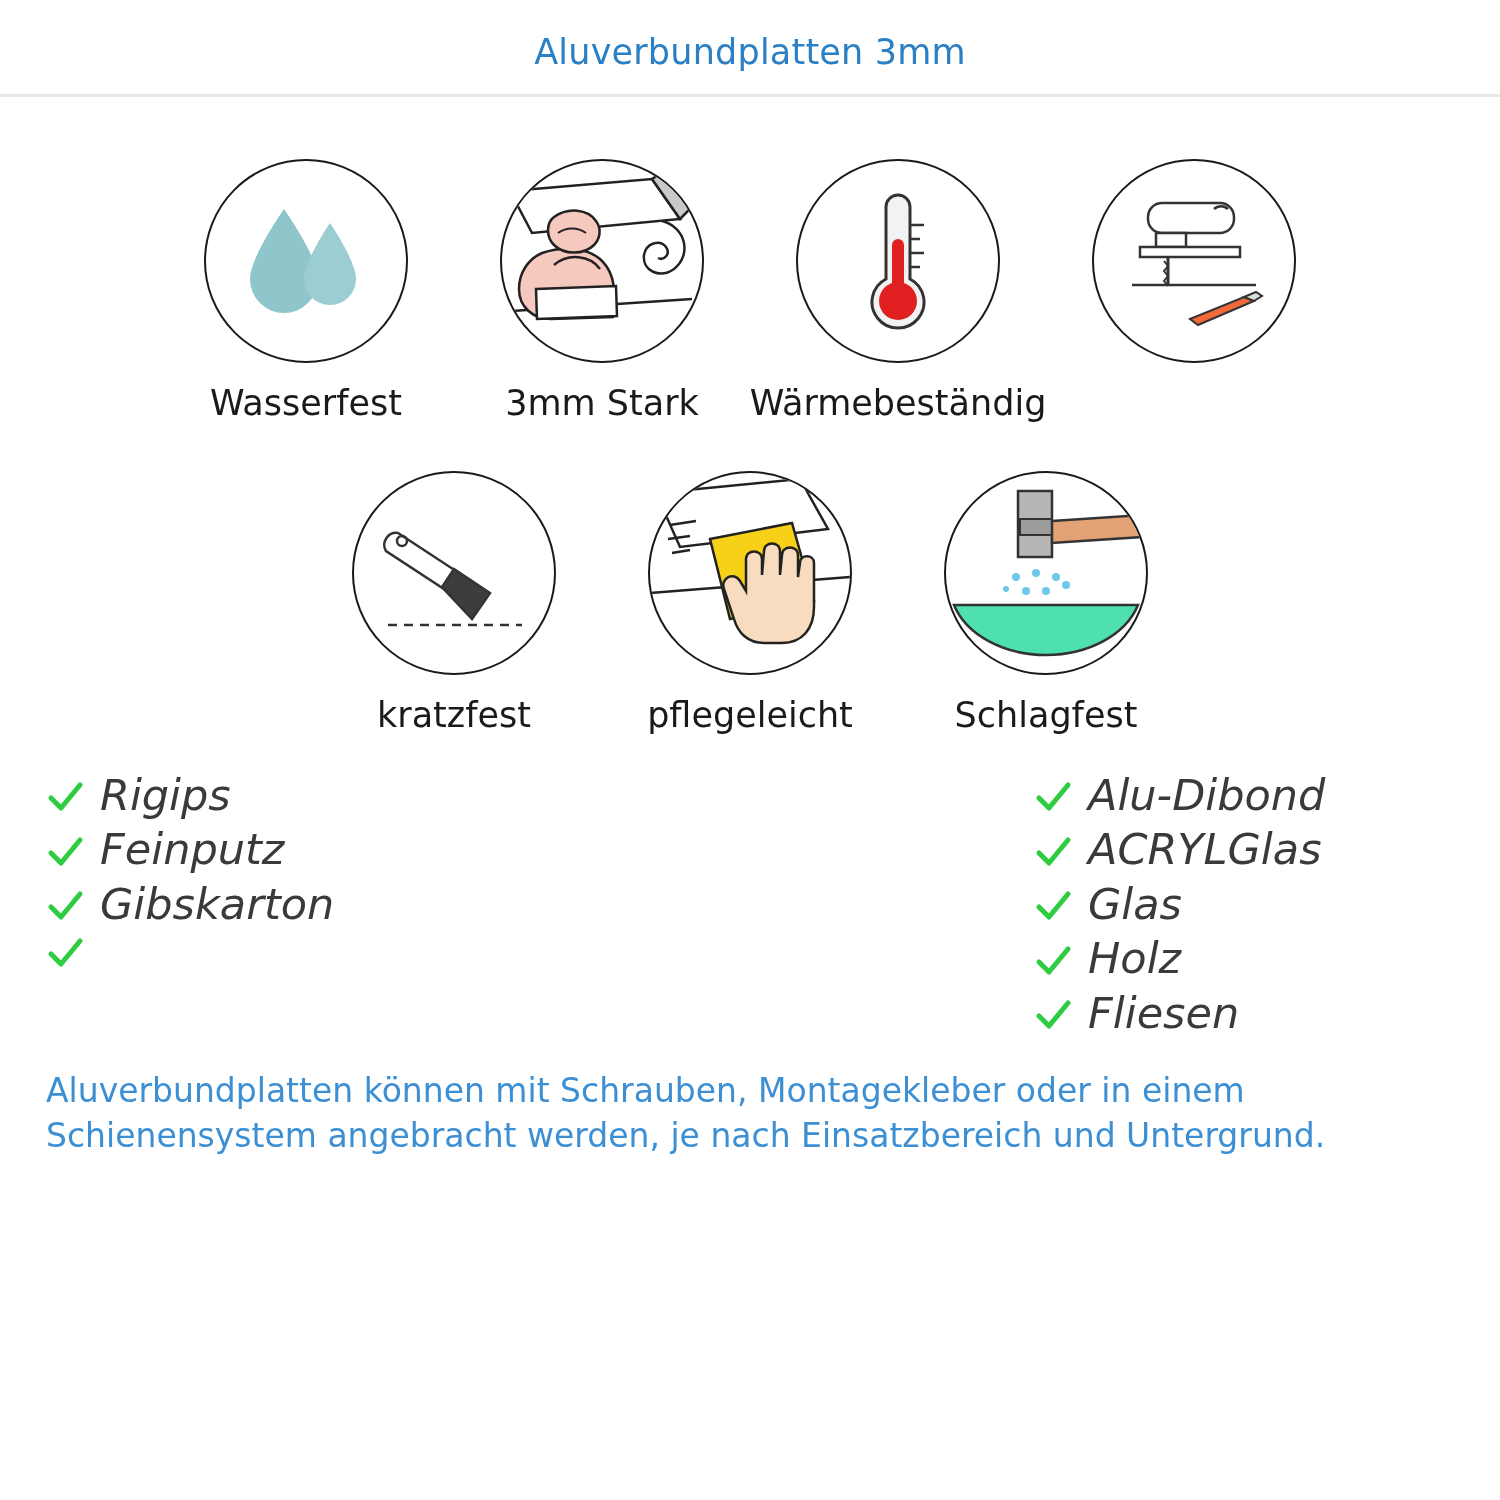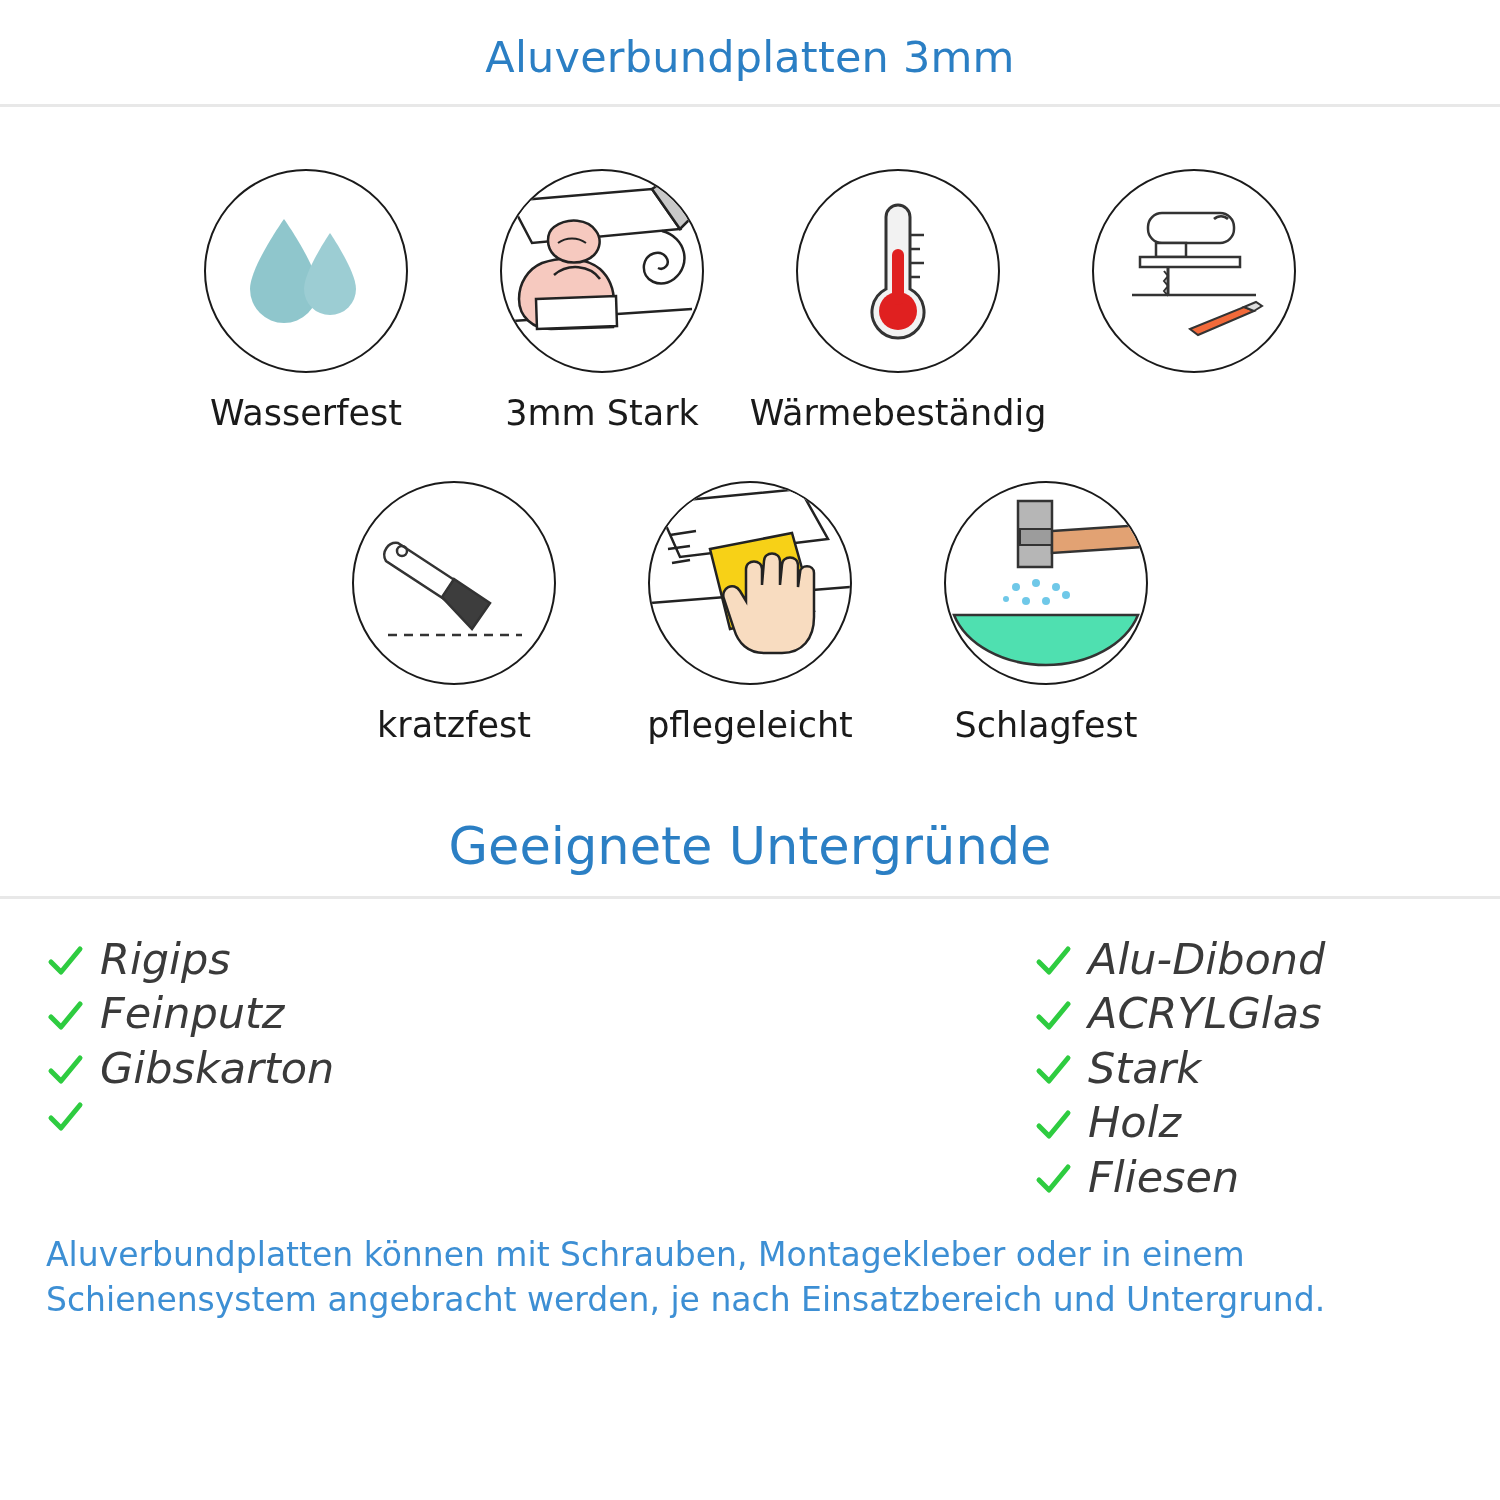--- a/index.html
+++ b/index.html
@@ -22,21 +22,21 @@
   }
 
   
   .title-block {
     text-align: center;
     padding-top: 32px;
     padding-bottom: 22px;
     border-bottom: 3px solid #e8e8e8;
   }
   .title {
-    font-size: 43px;
+    font-size: 35px;
     color: #2b7fc4;
     font-weight: 400;
     letter-spacing: 0.2px;
   }
   .section-title-block {
     text-align: center;
     padding-top: 10px;
     padding-bottom: 20px;
     border-bottom: 3px solid #e8e8e8;
   }
@@ -260,82 +260,79 @@
             <circle cx="60" cy="116" r="3"></circle>
           </g>
 
           <path d="M8 132 L192 132 a96 70 0 0 1 -184 0 z" fill="#4fe0b0" stroke="#333" stroke-width="2.5"></path>
         </svg>
       </div>
       <div class="feature-label">Schlagfest</div>
     </div>
   </div>
 
-  <div class="section-title-block" style="margin-top:62px;">
-    <div class="section-title">Geeignete Untergründe</div>
+
+  <div class="substrates">
+
+    <div class="col col-1">
+      <div class="sub-item">
+        <span class="check"><svg width="38" height="38" viewBox="0 0 38 38">
+              <path d="M5 19 L15 29 L34 6" fill="none" stroke="#2ecc40" stroke-width="5" stroke-linecap="round" stroke-linejoin="round"></path>
+            </svg></span>
+        <span>Rigips</span>
+      </div>
+      <div class="sub-item">
+        <span class="check"><svg width="38" height="38" viewBox="0 0 38 38">
+              <path d="M5 19 L15 29 L34 6" fill="none" stroke="#2ecc40" stroke-width="5" stroke-linecap="round" stroke-linejoin="round"></path>
+            </svg></span>
+        <span>Feinputz</span>
+      </div>
+      <div class="sub-item">
+        <span class="check"><svg width="38" height="38" viewBox="0 0 38 38">
+              <path d="M5 19 L15 29 L34 6" fill="none" stroke="#2ecc40" stroke-width="5" stroke-linecap="round" stroke-linejoin="round"></path>
+            </svg></span>
+        <span>Gibskarton</span>
+      </div>
+      <div class="sub-item">
+        <span class="check"><svg width="38" height="38" viewBox="0 0 38 38">
+              <path d="M5 19 L15 29 L34 6" fill="none" stroke="#2ecc40" stroke-width="5" stroke-linecap="round" stroke-linejoin="round"></path>
+            </svg></span>
+      </div>
+    </div>
+
+    <div class="col col-2">
+      <div class="sub-item">
+        <span class="check"><svg width="38" height="38" viewBox="0 0 38 38">
+              <path d="M5 19 L15 29 L34 6" fill="none" stroke="#2ecc40" stroke-width="5" stroke-linecap="round" stroke-linejoin="round"></path>
+            </svg></span>
+        <span>Alu-Dibond</span>
+      </div>
+      <div class="sub-item">
+        <span class="check"><svg width="38" height="38" viewBox="0 0 38 38">
+              <path d="M5 19 L15 29 L34 6" fill="none" stroke="#2ecc40" stroke-width="5" stroke-linecap="round" stroke-linejoin="round"></path>
+            </svg></span>
+        <span>ACRYLGlas</span>
+      </div>
+      <div class="sub-item">
+        <span class="check"><svg width="38" height="38" viewBox="0 0 38 38">
+              <path d="M5 19 L15 29 L34 6" fill="none" stroke="#2ecc40" stroke-width="5" stroke-linecap="round" stroke-linejoin="round"></path>
+            </svg></span>
+        <span>Glas</span>
+      </div>
+      <div class="sub-item">
+        <span class="check"><svg width="38" height="38" viewBox="0 0 38 38">
+              <path d="M5 19 L15 29 L34 6" fill="none" stroke="#2ecc40" stroke-width="5" stroke-linecap="round" stroke-linejoin="round"></path>
+            </svg></span>
+        <span>Holz</span>
+      </div>
+      <div class="sub-item">
+        <span class="check"><svg width="38" height="38" viewBox="0 0 38 38">
+              <path d="M5 19 L15 29 L34 6" fill="none" stroke="#2ecc40" stroke-width="5" stroke-linecap="round" stroke-linejoin="round"></path>
+            </svg></span>
+        <span>Fliesen</span>
+      </div>
+    </div>
+
   </div>
 
-  <div class="substrates">
-
-    <div class="col col-1">
-      <div class="sub-item">
-        <span class="check"><svg width="38" height="38" viewBox="0 0 38 38">
-              <path d="M5 19 L15 29 L34 6" fill="none" stroke="#2ecc40" stroke-width="5" stroke-linecap="round" stroke-linejoin="round"></path>
-            </svg></span>
-        <span>Rigips</span>
-      </div>
-      <div class="sub-item">
-        <span class="check"><svg width="38" height="38" viewBox="0 0 38 38">
-              <path d="M5 19 L15 29 L34 6" fill="none" stroke="#2ecc40" stroke-width="5" stroke-linecap="round" stroke-linejoin="round"></path>
-            </svg></span>
-        <span>Feinputz</span>
-      </div>
-      <div class="sub-item">
-        <span class="check"><svg width="38" height="38" viewBox="0 0 38 38">
-              <path d="M5 19 L15 29 L34 6" fill="none" stroke="#2ecc40" stroke-width="5" stroke-linecap="round" stroke-linejoin="round"></path>
-            </svg></span>
-        <span>Gibskarton</span>
-      </div>
-      <div class="sub-item">
-        <span class="check"><svg width="38" height="38" viewBox="0 0 38 38">
-              <path d="M5 19 L15 29 L34 6" fill="none" stroke="#2ecc40" stroke-width="5" stroke-linecap="round" stroke-linejoin="round"></path>
-            </svg></span>
-      </div>
-    </div>
-
-    <div class="col col-2">
-      <div class="sub-item">
-        <span class="check"><svg width="38" height="38" viewBox="0 0 38 38">
-              <path d="M5 19 L15 29 L34 6" fill="none" stroke="#2ecc40" stroke-width="5" stroke-linecap="round" stroke-linejoin="round"></path>
-            </svg></span>
-        <span>Alu-Dibond</span>
-      </div>
-      <div class="sub-item">
-        <span class="check"><svg width="38" height="38" viewBox="0 0 38 38">
-              <path d="M5 19 L15 29 L34 6" fill="none" stroke="#2ecc40" stroke-width="5" stroke-linecap="round" stroke-linejoin="round"></path>
-            </svg></span>
-        <span>ACRYLGlas</span>
-      </div>
-      <div class="sub-item">
-        <span class="check"><svg width="38" height="38" viewBox="0 0 38 38">
-              <path d="M5 19 L15 29 L34 6" fill="none" stroke="#2ecc40" stroke-width="5" stroke-linecap="round" stroke-linejoin="round"></path>
-            </svg></span>
-        <span>Stark</span>
-      </div>
-      <div class="sub-item">
-        <span class="check"><svg width="38" height="38" viewBox="0 0 38 38">
-              <path d="M5 19 L15 29 L34 6" fill="none" stroke="#2ecc40" stroke-width="5" stroke-linecap="round" stroke-linejoin="round"></path>
-            </svg></span>
-        <span>Holz</span>
-      </div>
-      <div class="sub-item">
-        <span class="check"><svg width="38" height="38" viewBox="0 0 38 38">
-              <path d="M5 19 L15 29 L34 6" fill="none" stroke="#2ecc40" stroke-width="5" stroke-linecap="round" stroke-linejoin="round"></path>
-            </svg></span>
-        <span>Fliesen</span>
-      </div>
-    </div>
-
-  </div>
-
   <div class="note">Aluverbundplatten können mit Schrauben, Montagekleber oder in einem Schienensystem angebracht werden, je nach Einsatzbereich und Untergrund.</div>
 
 </div>
 
 </body></html>

